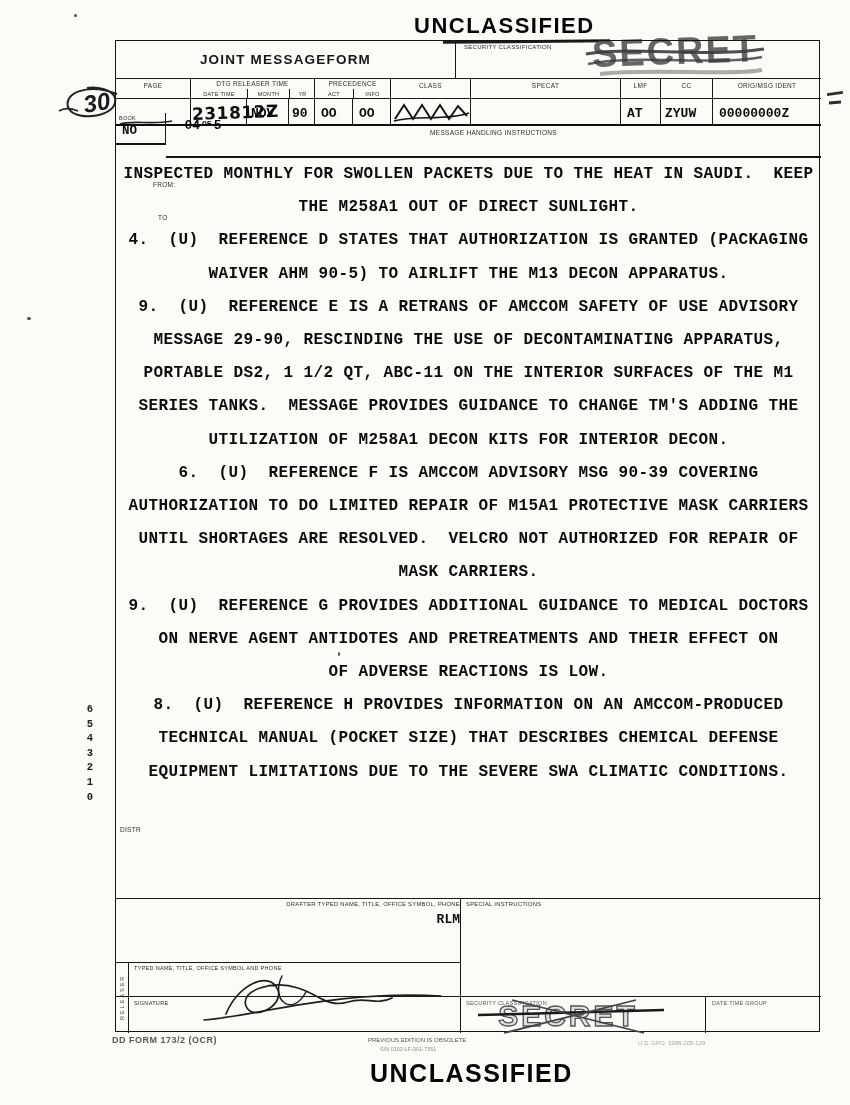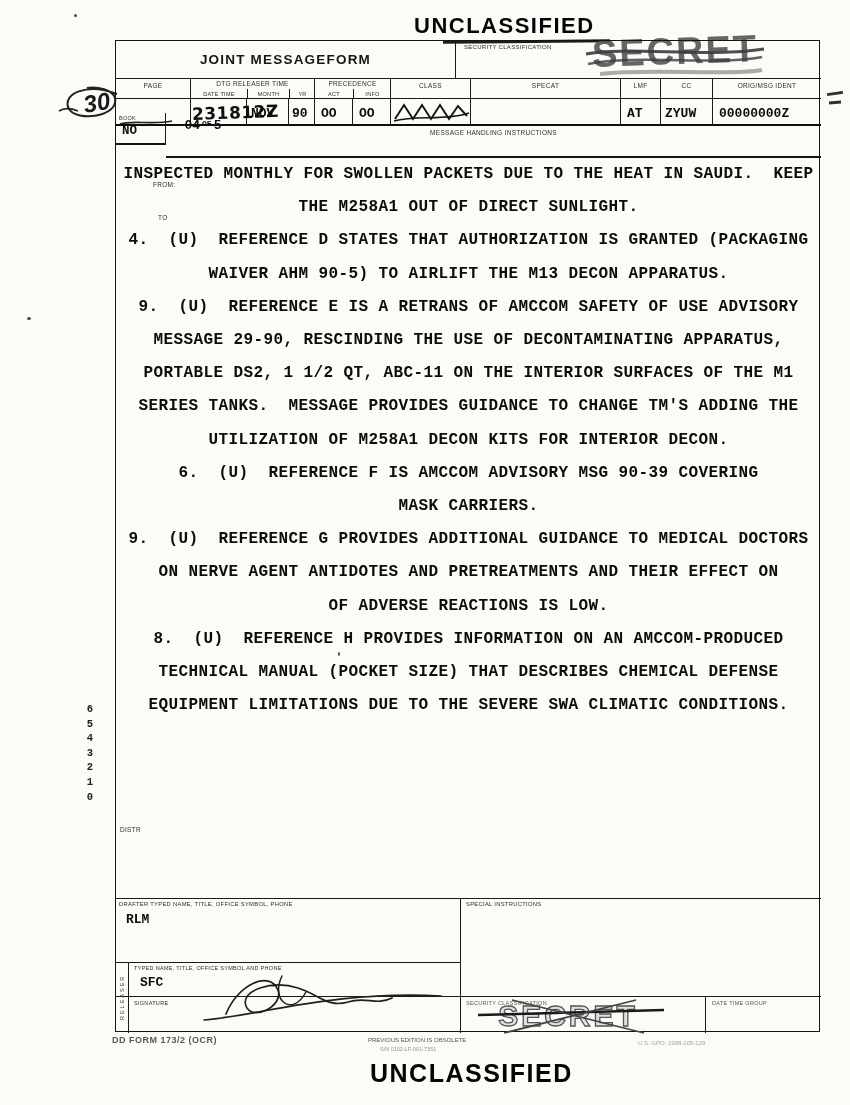--- a/index.html
+++ b/index.html
@@ -203,45 +203,46 @@
           <div class="msg-line">INSPECTED MONTHLY FOR SWOLLEN PACKETS DUE TO THE HEAT IN SAUDI.  KEEP</div>
           <div class="msg-line">THE M258A1 OUT OF DIRECT SUNLIGHT.</div>
           <div class="msg-line">4.  (U)  REFERENCE D STATES THAT AUTHORIZATION IS GRANTED (PACKAGING</div>
           <div class="msg-line">WAIVER AHM 90-5) TO AIRLIFT THE M13 DECON APPARATUS.</div>
           <div class="msg-line">9.  (U)  REFERENCE E IS A RETRANS OF AMCCOM SAFETY OF USE ADVISORY</div>
           <div class="msg-line">MESSAGE 29-90, RESCINDING THE USE OF DECONTAMINATING APPARATUS,</div>
           <div class="msg-line">PORTABLE DS2, 1 1/2 QT, ABC-11 ON THE INTERIOR SURFACES OF THE M1</div>
           <div class="msg-line">SERIES TANKS.  MESSAGE PROVIDES GUIDANCE TO CHANGE TM'S ADDING THE</div>
           <div class="msg-line">UTILIZATION OF M258A1 DECON KITS FOR INTERIOR DECON.</div>
           <div class="msg-line">6.  (U)  REFERENCE F IS AMCCOM ADVISORY MSG 90-39 COVERING</div>
+          <div class="msg-line">AUTHORIZATION TO DO LIMITED REPAIR OF M15A1 PROTECTIVE MASK CARRIERS</div>
+          <div class="msg-line">UNTIL SHORTAGES ARE RESOLVED.  VELCRO NOT AUTHORIZED FOR REPAIR OF</div>
           <div class="msg-line">MASK CARRIERS.</div>
           <div class="msg-line">9.  (U)  REFERENCE G PROVIDES ADDITIONAL GUIDANCE TO MEDICAL DOCTORS</div>
           <div class="msg-line">ON NERVE AGENT ANTIDOTES AND PRETREATMENTS AND THEIR EFFECT ON</div>
           <div class="msg-line">OF ADVERSE REACTIONS IS LOW.</div>
           <div class="msg-line">8.  (U)  REFERENCE H PROVIDES INFORMATION ON AN AMCCOM-PRODUCED</div>
           <div class="msg-line">TECHNICAL MANUAL (POCKET SIZE) THAT DESCRIBES CHEMICAL DEFENSE</div>
           <div class="msg-line">EQUIPMENT LIMITATIONS DUE TO THE SEVERE SWA CLIMATIC CONDITIONS.</div>
         </div>
     </div>
 
     <div class="cell" style="left:0;top:782px;width:705px;height:76px;border-bottom:1px solid #1a1a1a;">
       <div class="flabel" style="margin:3px 0 0 4px;">DISTR</div>
     </div>
 
-    <div class="cell" style="left:0;top:858px;width:345px;height:64px;border-right:1px solid #1a1a1a;border-bottom:1px solid #1a1a1a;">
+    <div class="cell" style="left:0;top:858px;width:345px;height:64px;border-right:1px solid #1a1a1a;border-bottom:1px solid #1a1a1a;text-align:right;">
       <div class="flabel" style="margin:2px 0 0 3px;font-size:5.8px;">DRAFTER TYPED NAME, TITLE, OFFICE SYMBOL, PHONE</div>
       <div class="mono" style="font-size:13px;margin:5px 0 0 10px;">RLM</div>
     </div>
     <div class="cell" style="left:345px;top:858px;width:360px;height:98px;border-bottom:1px solid #1a1a1a;">
       <div class="flabel" style="margin:2px 0 0 5px;font-size:5.8px;">SPECIAL INSTRUCTIONS</div>
     </div>
 
     <div class="cell" style="left:0;top:922px;width:345px;height:34px;border-right:1px solid #1a1a1a;border-bottom:1px solid #1a1a1a;">
       <div class="flabel" style="margin:2px 0 0 18px;font-size:5.5px;">TYPED NAME, TITLE, OFFICE SYMBOL AND PHONE</div>
-      <div class="mono" style="font-size:13px;margin:4px 0 0 24px;">SFC</div>
     </div>
 
     <div class="cell" style="left:0;top:956px;width:345px;height:36px;border-right:1px solid #1a1a1a;">
       <div class="flabel" style="margin:3px 0 0 18px;font-size:5.5px;">SIGNATURE</div>
     </div>
 
     <div class="releaser-strip">
       <div class="vtext">RELEASER</div>
     </div>
 

